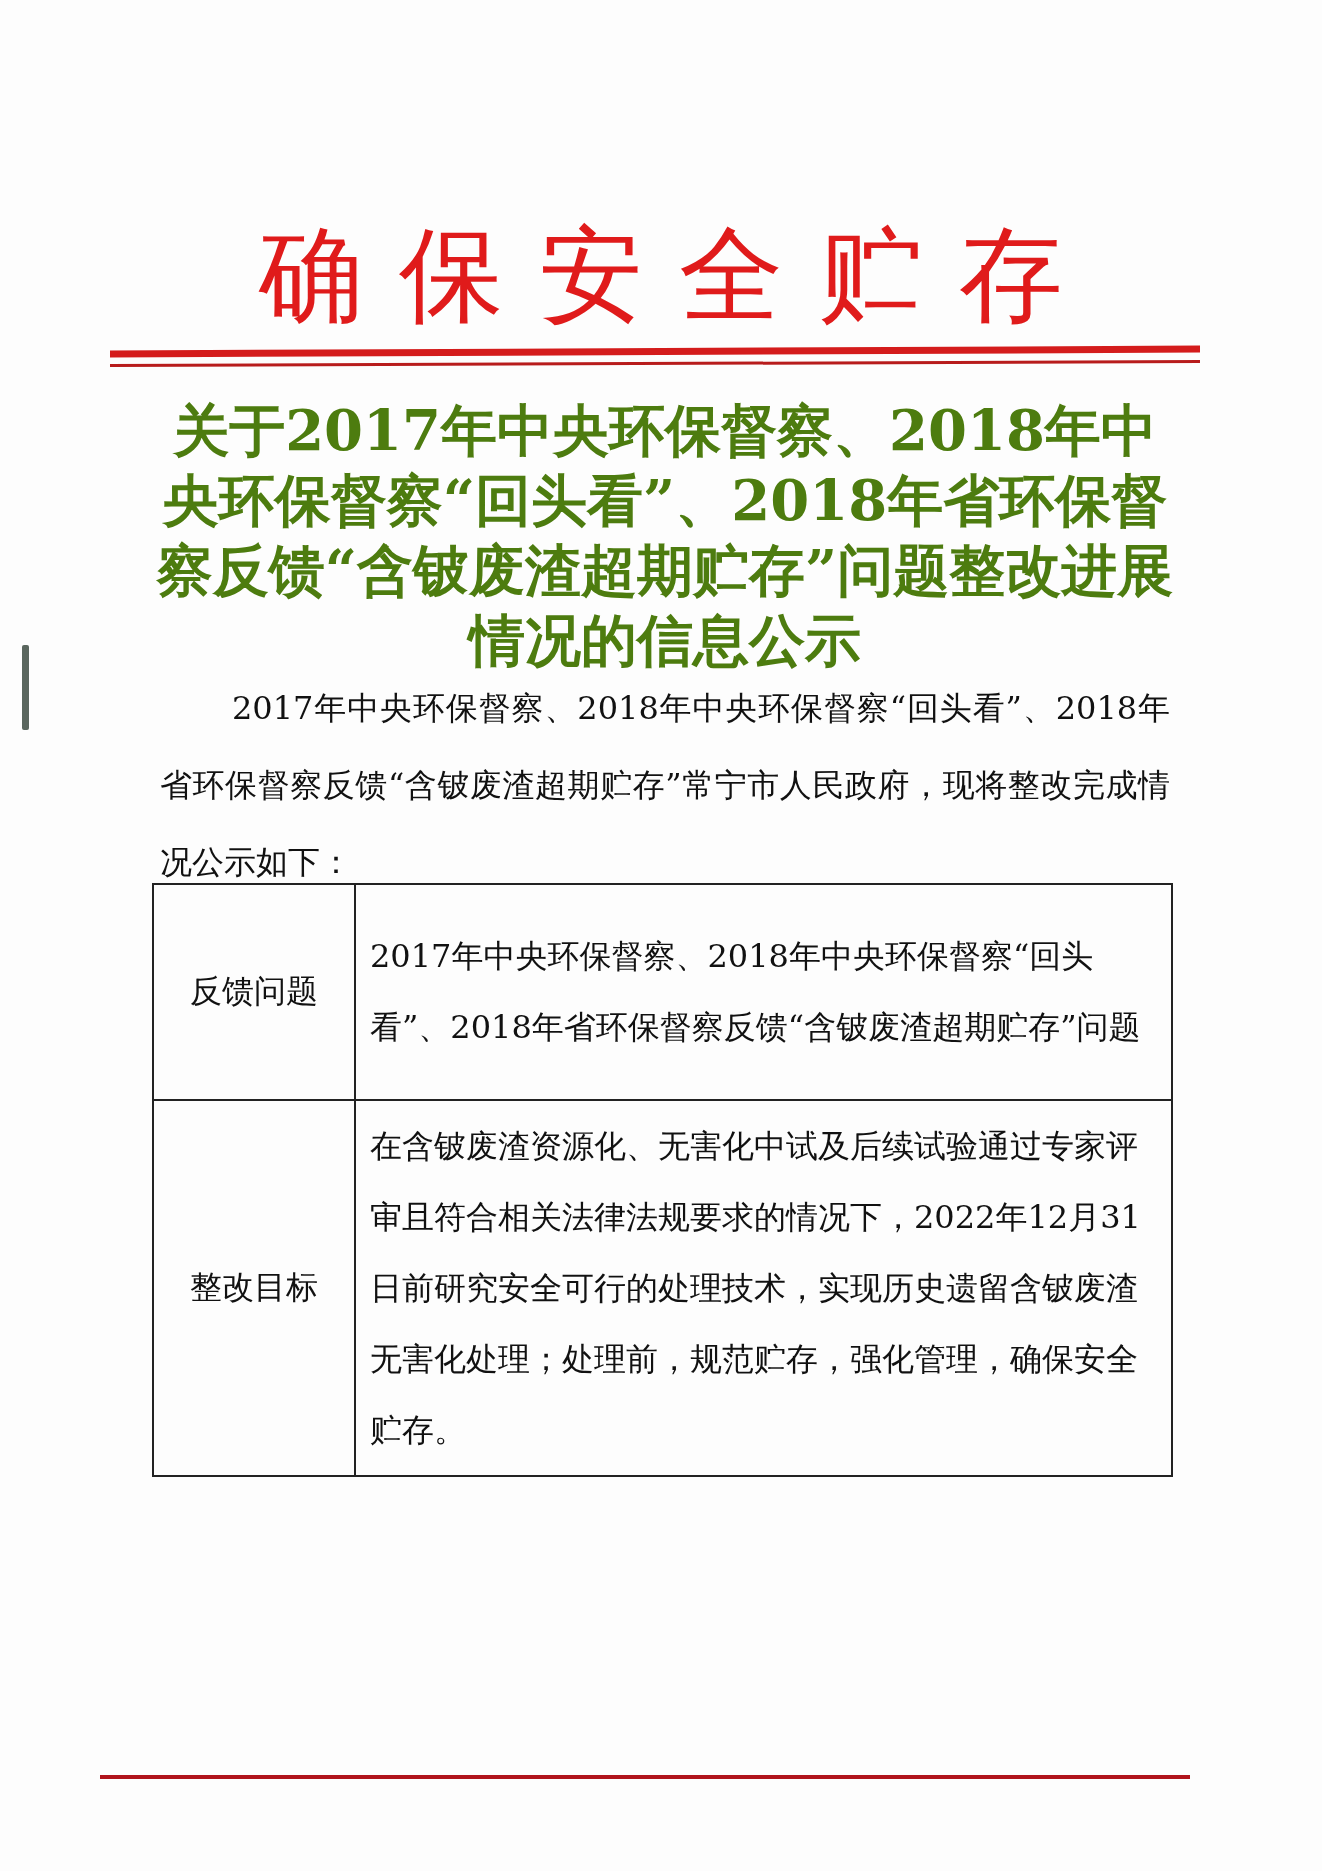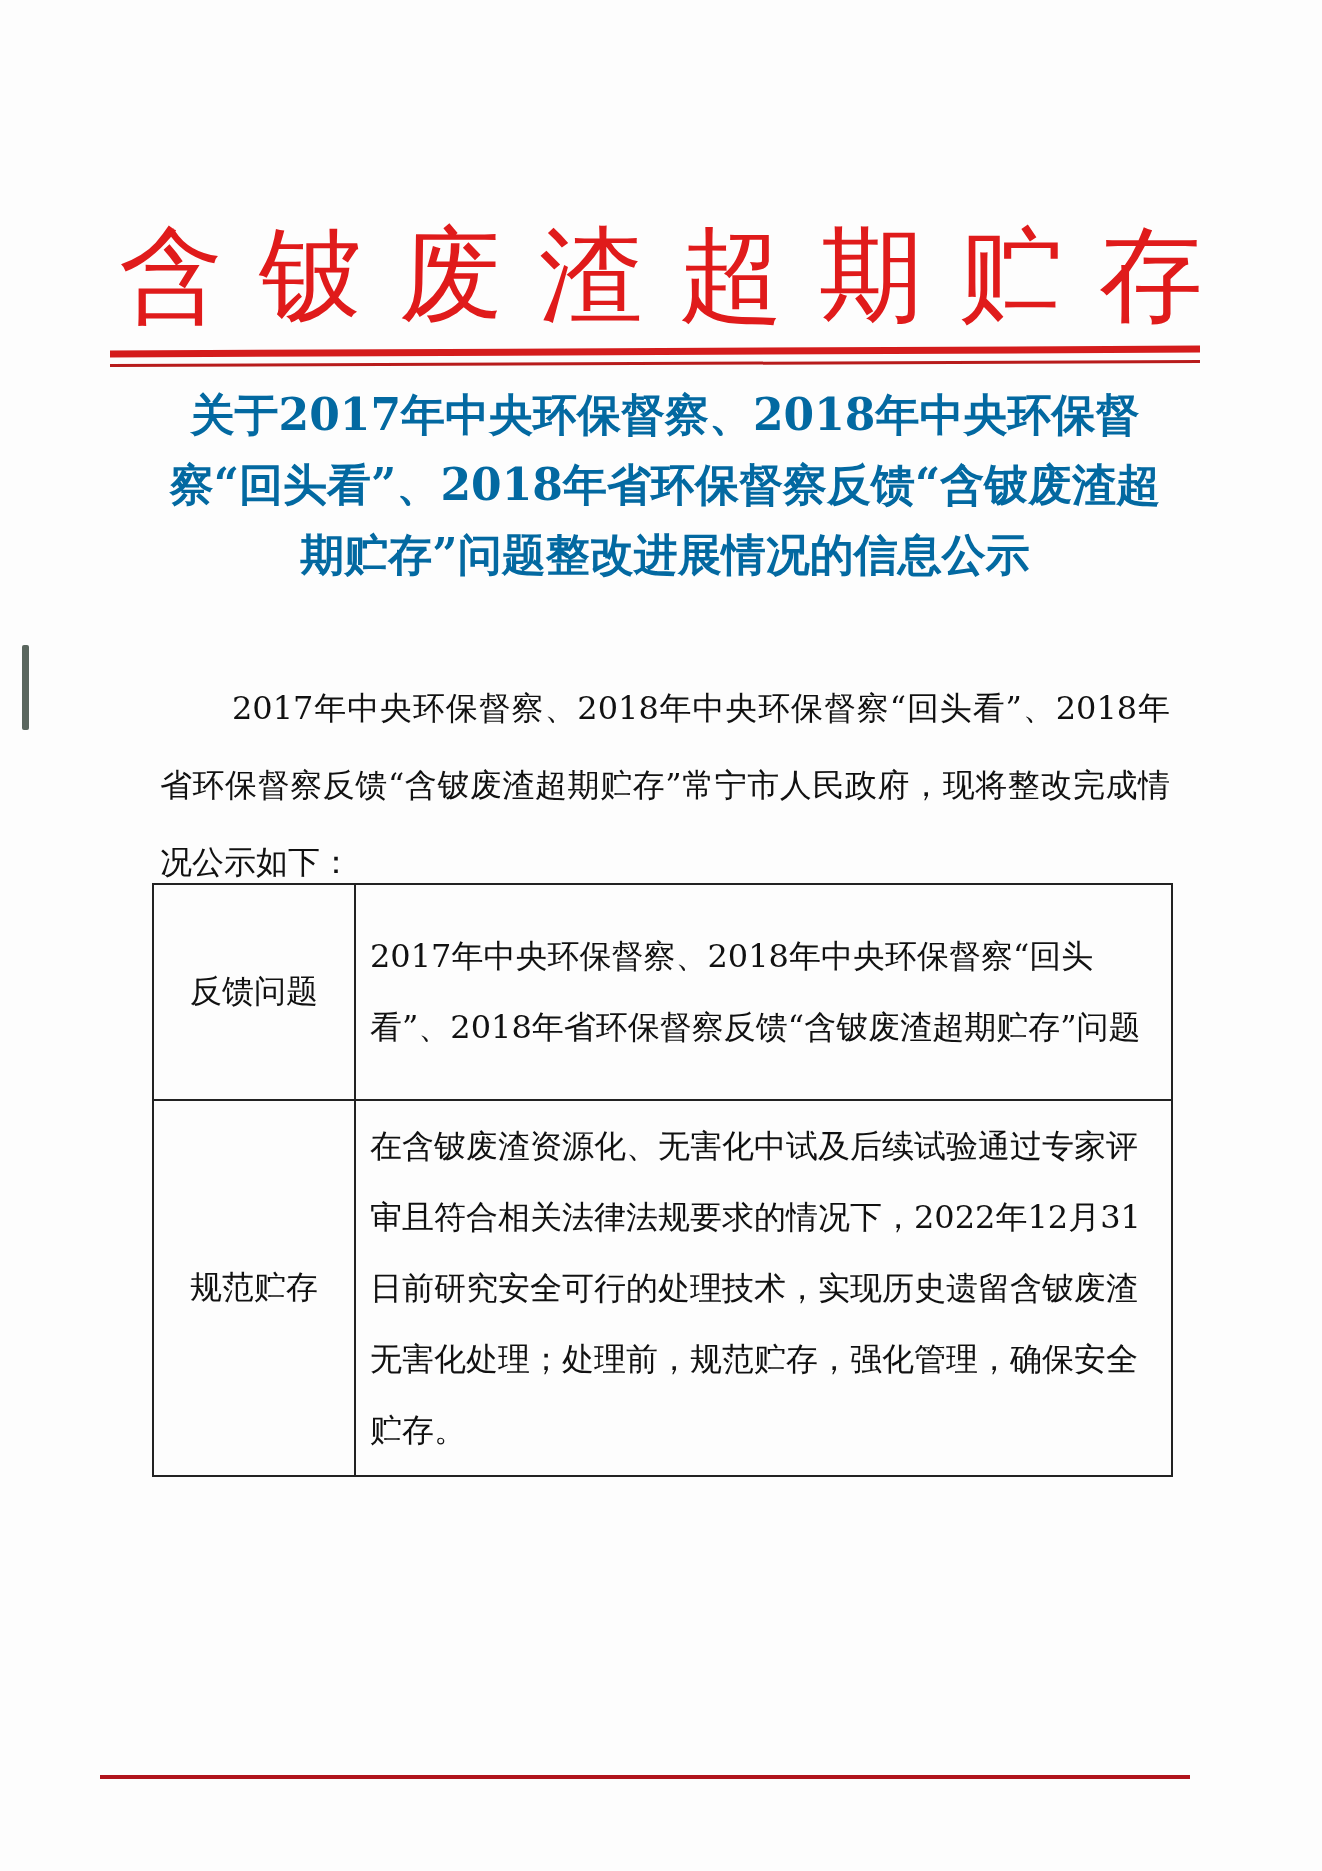--- a/index.html
+++ b/index.html
@@ -4,52 +4,52 @@
 <style>
   html, body { margin:0; padding:0; }
   body { width:1322px; height:1871px; background:#fdfdfd; position:relative; overflow:hidden;
          font-family:"DejaVu Serif","Liberation Serif",serif; color:#111; }
   .staple { position:absolute; left:22px; top:645px; width:7px; height:85px; background:#5a665e; border-radius:2px; }
   .masthead { position:absolute; left:0; top:215px; width:1322px; text-align:center;
               font-family:"DejaVu Serif",serif; font-size:104px; line-height:120px; color:#e01b1b;
               letter-spacing:36px; padding-left:36px; box-sizing:border-box; font-weight:normal; }
   .rule-thick { position:absolute; left:110px; top:348px; width:1090px; height:7px; background:#d41c1c; transform:rotate(-0.25deg); }
   .rule-thin { position:absolute; left:110px; top:362px; width:1090px; height:3px; background:#b81c1c; transform:rotate(-0.2deg); }
-  .title { position:absolute; left:150px; top:380px; width:1030px; text-align:center;
-           font-family:"DejaVu Serif",serif; font-weight:bold; font-size:44px; line-height:70px; color:#0369a1; }
+  .title { position:absolute; left:150px; top:395px; width:1030px; text-align:center;
+           font-family:"DejaVu Serif",serif; font-weight:bold; font-size:56px; line-height:70px; color:#4d7c0f; }
   .body-para { position:absolute; left:160px; top:670px; width:1010px;
                font-family:"DejaVu Serif",serif; font-size:32px; line-height:77px; text-indent:72px; color:#111; text-align:justify; }
   table.info { position:absolute; left:152px; top:883px; width:1021px; border-collapse:collapse;
                font-family:"DejaVu Serif",serif; font-size:32px; color:#111; }
   table.info td { border:2px solid #222; vertical-align:middle; }
   td.label { width:198px; text-align:center; }
   td.content { padding:8px 14px 8px 14px; line-height:71px; }
   tr.r1 td { height:198px; }
   tr.r2 td { height:358px; }
   .rule-bottom { position:absolute; left:100px; top:1775px; width:1090px; height:4px; background:#b0141c; }
 </style>
 </head>
 <body>
 
 <div class="staple"></div>
 
-<div class="masthead">含铍废渣超期贮存</div>
+<div class="masthead">确保安全贮存</div>
 <div class="rule-thick"></div>
 <div class="rule-thin"></div>
 
 <div class="title">关于2017年中央环保督察、2018年中央环保督察“回头看”、2018年省环保督察反馈“含铍废渣超期贮存”问题整改进展情况的信息公示</div>
 
 <div class="body-para">2017年中央环保督察、2018年中央环保督察“回头看”、2018年省环保督察反馈“含铍废渣超期贮存”常宁市人民政府，现将整改完成情况公示如下：</div>
 
 <table class="info">
   <tbody>
       <tr class="r1">
     <td class="label">反馈问题</td>
     <td class="content">2017年中央环保督察、2018年中央环保督察“回头看”、2018年省环保督察反馈“含铍废渣超期贮存”问题</td>
   </tr>
   <tr class="r2">
-    <td class="label">规范贮存</td>
+    <td class="label">整改目标</td>
     <td class="content">在含铍废渣资源化、无害化中试及后续试验通过专家评审且符合相关法律法规要求的情况下，2022年12月31日前研究安全可行的处理技术，实现历史遗留含铍废渣无害化处理；处理前，规范贮存，强化管理，确保安全贮存。</td>
   </tr>
 </tbody>
   </table>
 
 <div class="rule-bottom"></div>
 
 </body></html>

